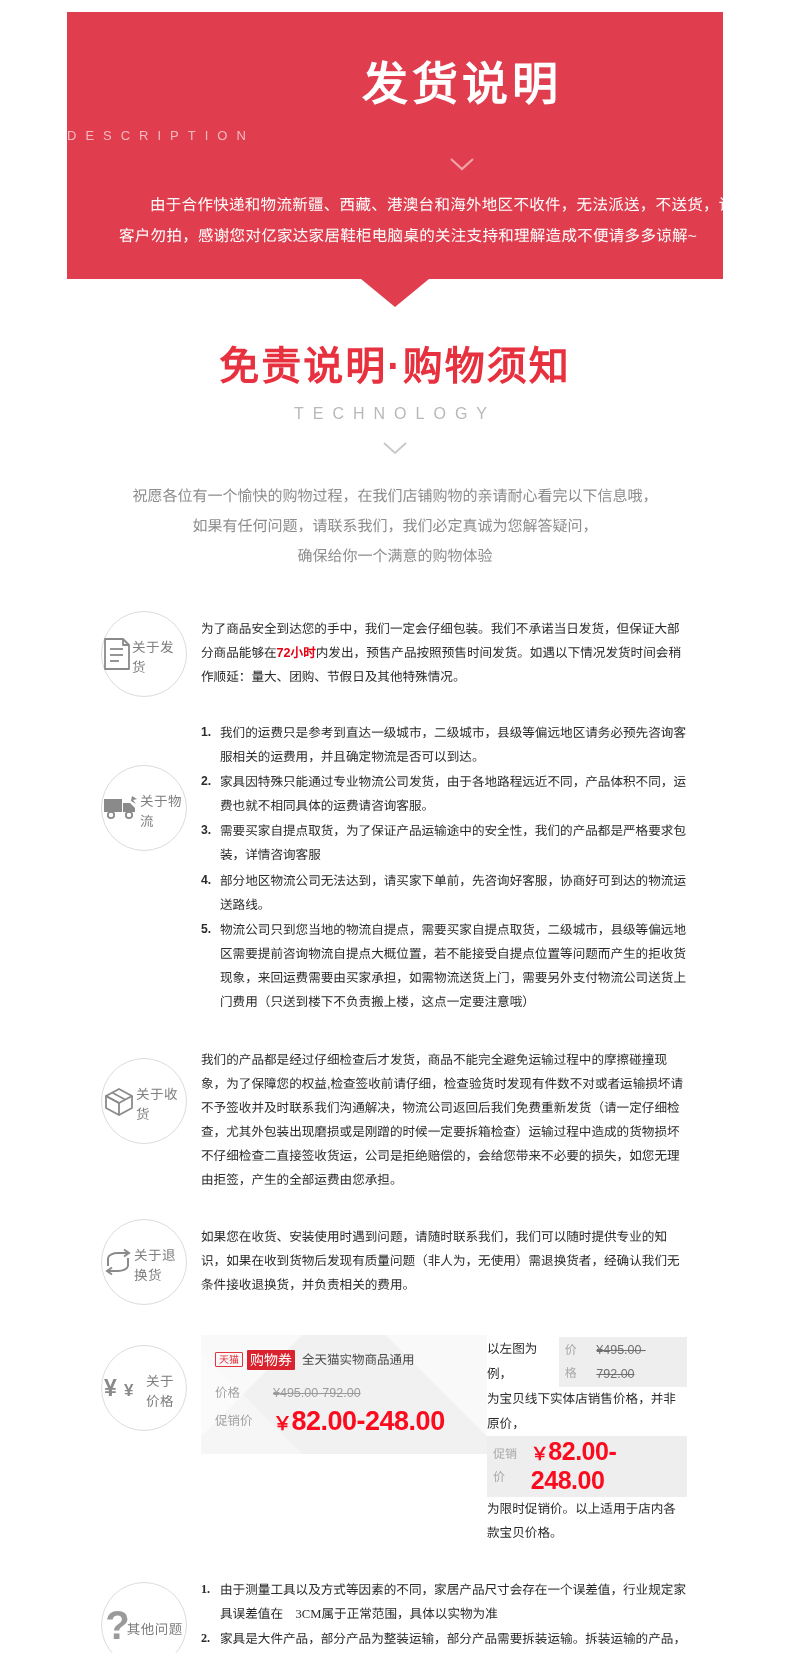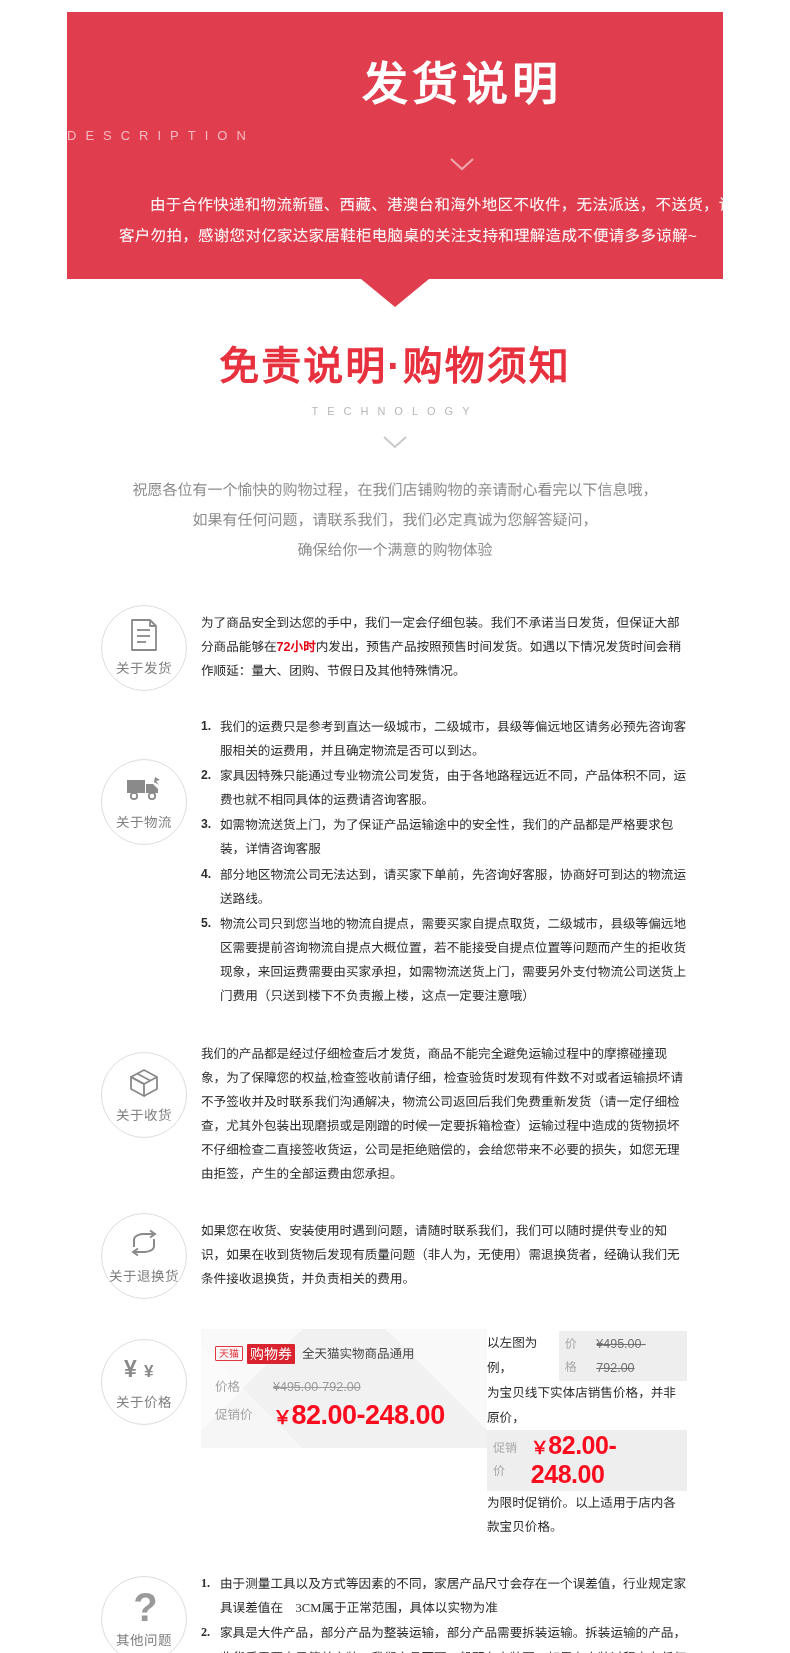--- a/index.html
+++ b/index.html
@@ -92,21 +92,21 @@
     color: #e8313f;
     font-size: 40px;
     font-weight: bold;
     letter-spacing: 2px;
     margin: 0;
     line-height: 1.25;
   }
   .block2-sub {
     text-align: center;
     color: #b8b8b8;
-    font-size: 11px;
+    font-size: 16px;
     letter-spacing: 9px;
     margin-top: 14px;
   }
   .chev-wrap2 {
     text-align: center;
     margin-top: 18px;
     margin-bottom: 22px;
   }
   .block2-body {
     text-align: center;
@@ -126,21 +126,20 @@
     padding: 0 36px 0 34px;
     margin-bottom: 18px;
   }
   .scircle {
     flex: 0 0 auto;
     width: 86px;
     height: 86px;
     border-radius: 50%;
     border: 1px solid #dcdcdc;
     display: flex;
-    flex-direction: column;
     align-items: center;
     justify-content: center;
     color: #8a8a8a;
     margin-right: 14px;
     box-sizing: border-box;
   }
   .scircle .ico { height: 34px; display:flex; align-items:center; justify-content:center; }
   .scircle .clabel {
     font-size: 13.5px;
     margin-top: 5px;
@@ -357,21 +356,21 @@
             <circle cx="27" cy="20" r="3.2" fill="none" stroke="#8a8a8a" stroke-width="1.8"></circle>
             <path d="M30 1 l5 3 -4 1 3 4 -5 -3 z" fill="#8a8a8a"></path>
           </svg>
         </span>
         <span class="clabel">关于物流</span>
       </div>
       <div class="sbody" style="padding-top:0;">
         <ol class="numlist">
           <li>我们的运费只是参考到直达一级城市，二级城市，县级等偏远地区请务必预先咨询客服相关的运费用，并且确定物流是否可以到达。</li>
           <li>家具因特殊只能通过专业物流公司发货，由于各地路程远近不同，产品体积不同，运费也就不相同具体的运费请咨询客服。</li>
-          <li>如需物流送货上门，为了保证产品运输途中的安全性，我们的产品都是严格要求包装，详情咨询客服</li>
+          <li>需要买家自提点取货，为了保证产品运输途中的安全性，我们的产品都是严格要求包装，详情咨询客服</li>
           <li>部分地区物流公司无法达到，请买家下单前，先咨询好客服，协商好可到达的物流运送路线。</li>
           <li>物流公司只到您当地的物流自提点，需要买家自提点取货，二级城市，县级等偏远地区需要提前咨询物流自提点大概位置，若不能接受自提点位置等问题而产生的拒收货现象，来回运费需要由买家承担，如需物流送货上门，需要另外支付物流公司送货上门费用（只送到楼下不负责搬上楼，这点一定要注意哦）</li>
         </ol>
       </div>
     </div>
 
     <div class="srow" style="margin-bottom:26px;">
       <div class="scircle" style="margin-top:16px;">
         <span class="ico">
           <svg width="34" height="32" viewBox="0 0 34 32">

